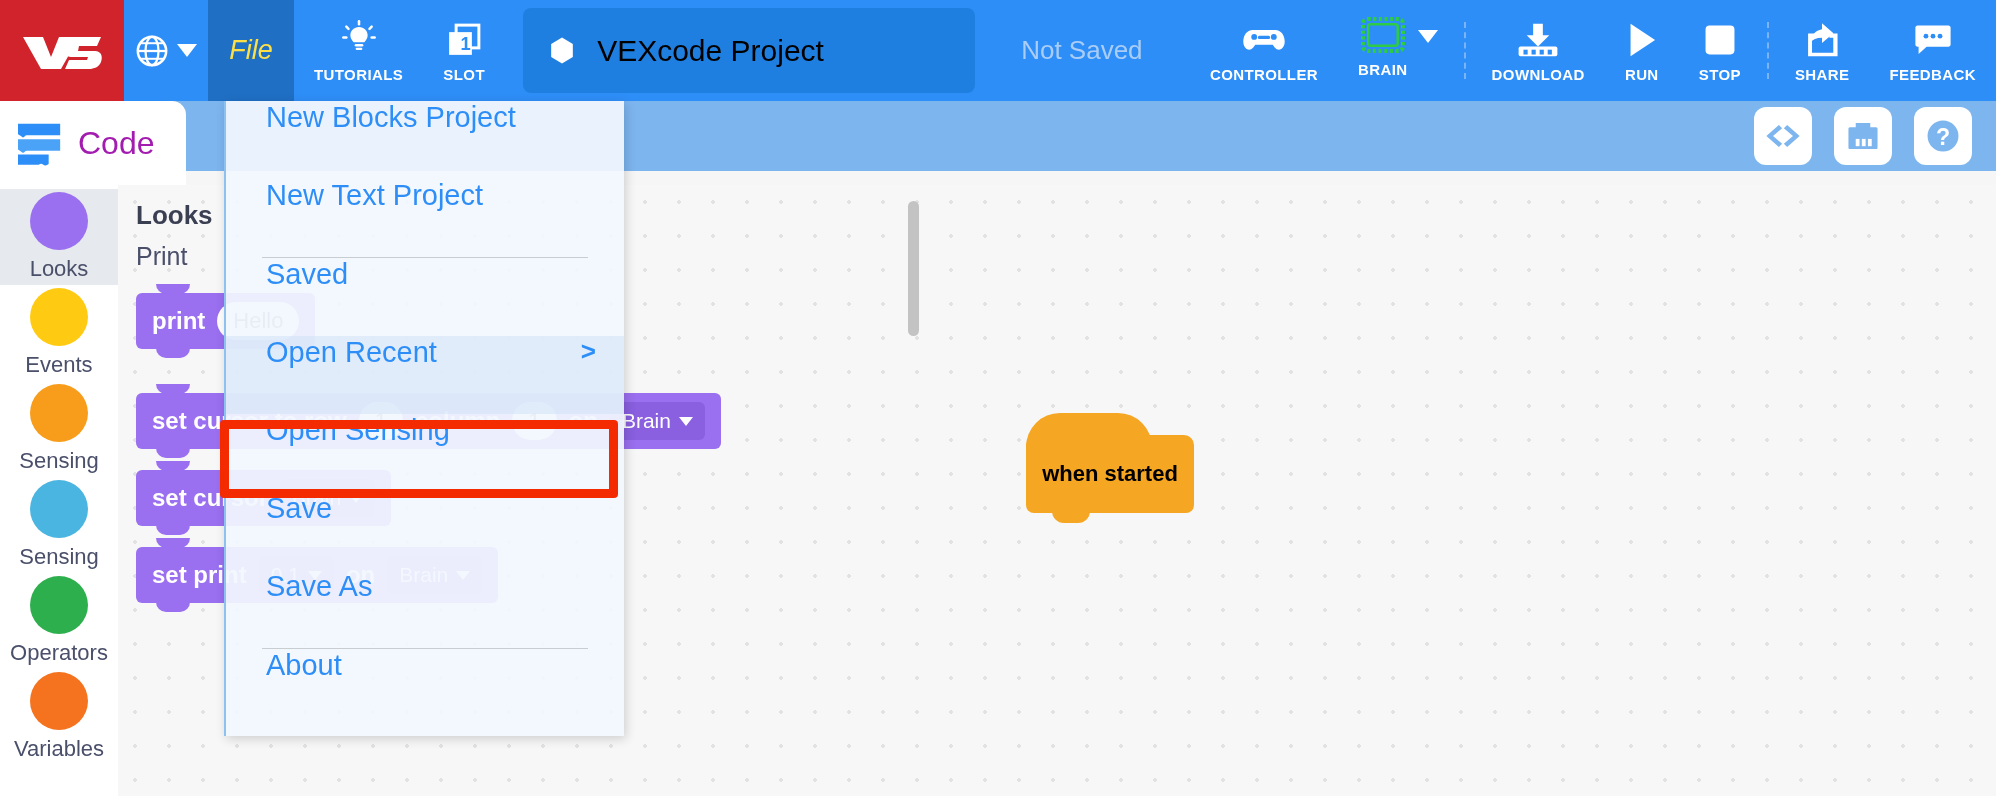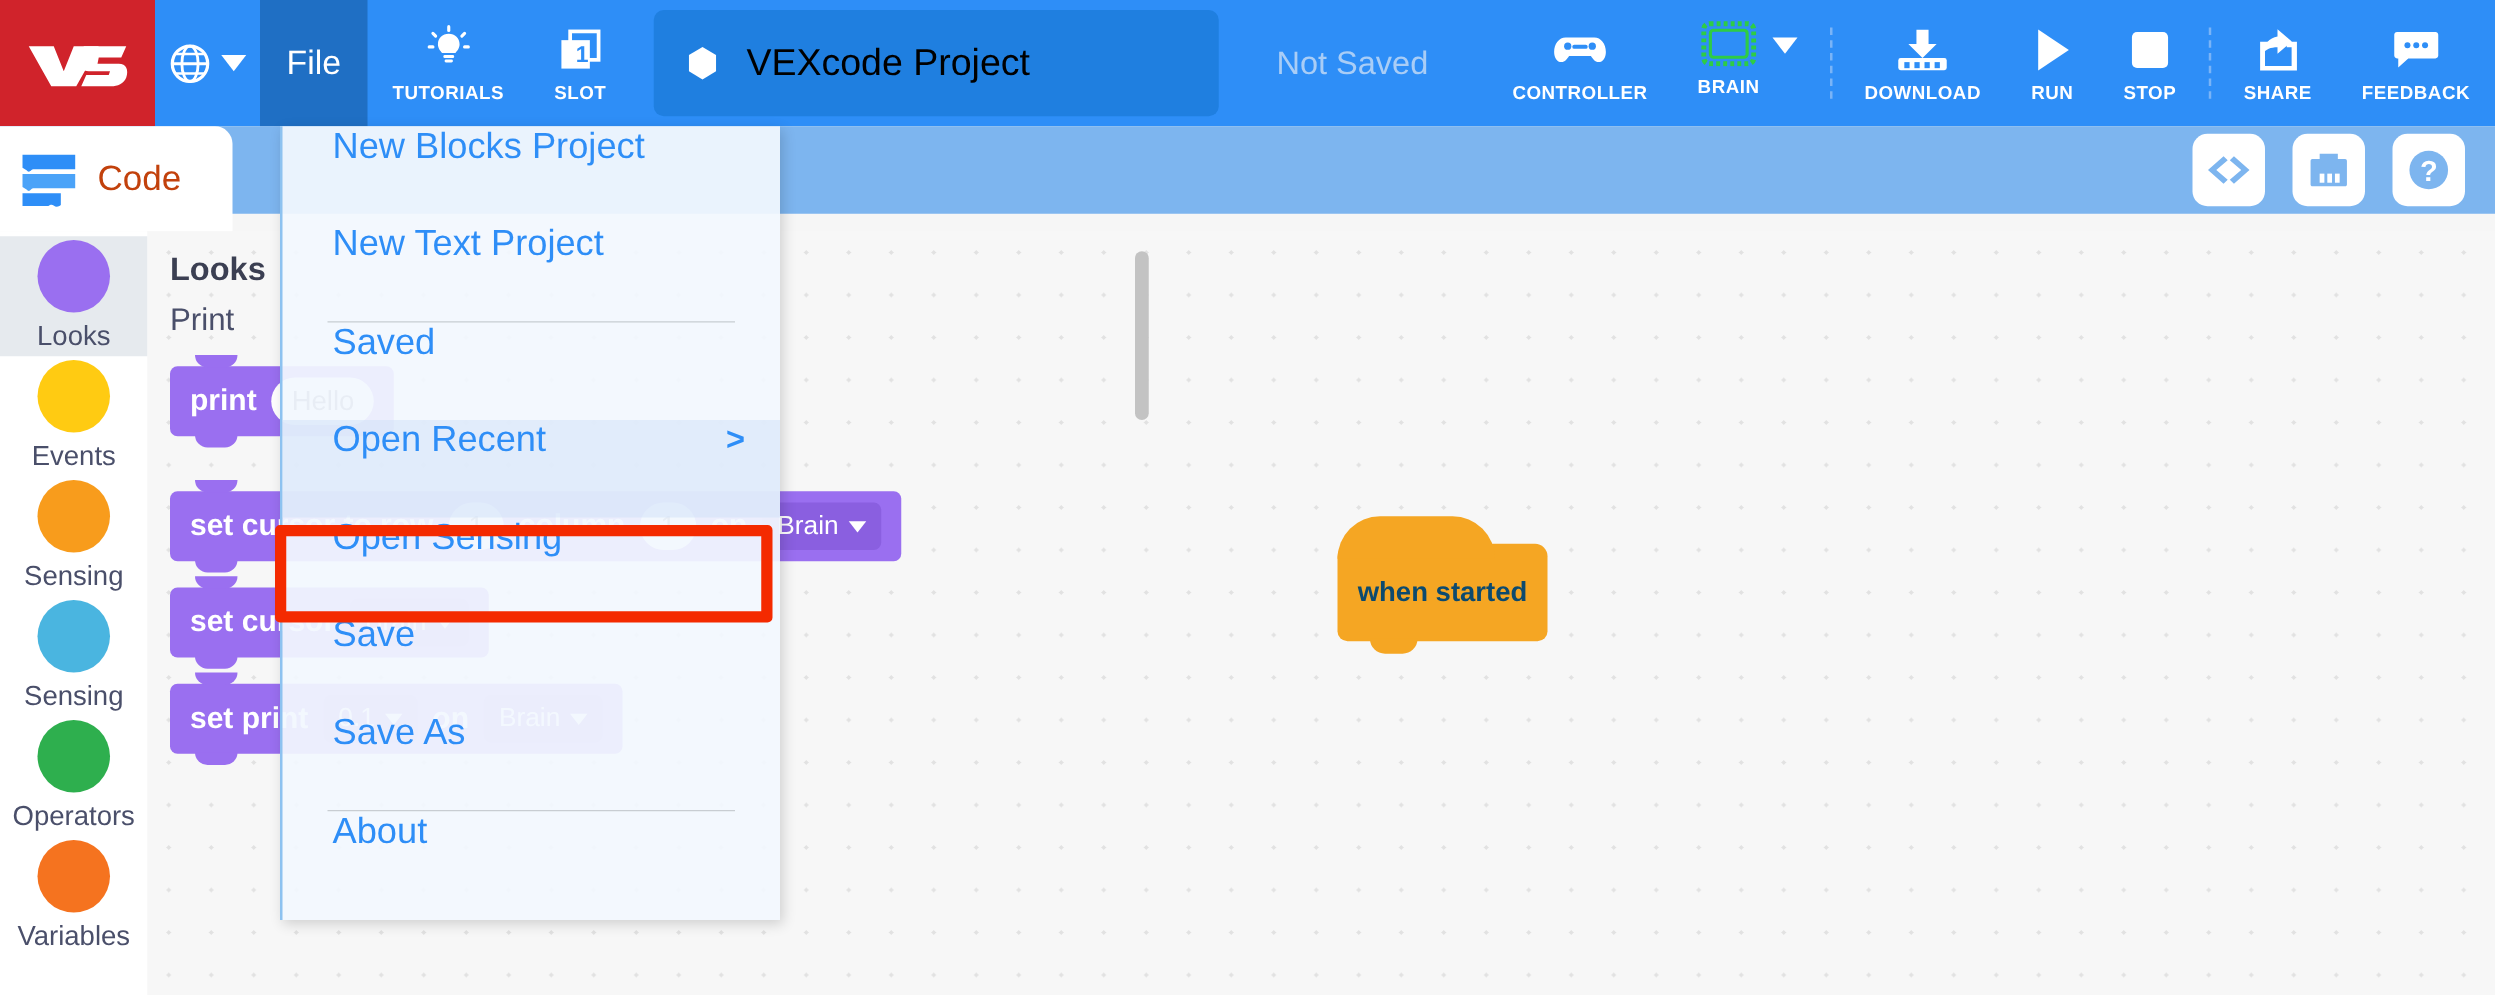--- a/index.html
+++ b/index.html
@@ -32,21 +32,21 @@
   .caret-dn {
     width: 0; height: 0;
     border-left: 10px solid transparent;
     border-right: 10px solid transparent;
     border-top: 13px solid #fff;
   }
 
   .tb-file {
     width: 86px; background: #1f6fc4;
     display: flex; align-items: center; justify-content: center;
-    color: #ffffff; font-size: 27px; cursor: pointer;
+    color: #fde047; font-size: 27px; cursor: pointer; font-style: italic;
   }
 
   .tb-item {
     display: flex; flex-direction: column;
     align-items: center; justify-content: center;
     padding: 0 20px; cursor: pointer; color: #fff;
   }
   .tb-item .lbl {
     font-size: 15px; font-weight: bold; letter-spacing: .4px;
     margin-top: 5px;
@@ -85,21 +85,21 @@
     background: #7db5ef;
   }
   .code-tab {
     position: absolute; top: 101px; left: 0;
     width: 186px; height: 84px;
     background: #fff;
     border-radius: 0 14px 0 0;
     display: flex; align-items: center; gap: 12px;
     padding-left: 16px;
   }
-  .code-tab .txt { color: #c2410c; font-size: 28px; }
+  .code-tab .txt { color: #a21caf; font-size: 32px; }
   .blocks-glyph { width: 50px; height: 46px; }
 
   .subbar-btns {
     position: absolute; top: 101px; right: 24px;
     height: 70px; display: flex; align-items: center; gap: 22px;
   }
   .sb-btn {
     width: 58px; height: 58px; border-radius: 12px;
     background: #fff; display: flex;
     align-items: center; justify-content: center;
@@ -195,21 +195,21 @@
   }
   .lbl-w { font-weight: bold; }
 
   
   .hat {
     position: absolute; left: 908px; top: 250px;
     width: 168px; height: 78px;
     background: #f5a623;
     border-radius: 10px 10px 8px 8px;
     display: flex; align-items: center; justify-content: center;
-    color: #0c4a6e; font-size: 22px; font-weight: bold; margin-left: 44px;
+    color: #000000; font-size: 22px; font-weight: bold;
   }
   .hat .bump {
     position: absolute; left: 26px; bottom: -10px;
     width: 38px; height: 12px;
     background: #f5a623; border-radius: 0 0 12px 12px;
   }
   .hat .crest {
     position: absolute; left: 0; top: -22px;
     width: 126px; height: 34px;
     background: #f5a623;

